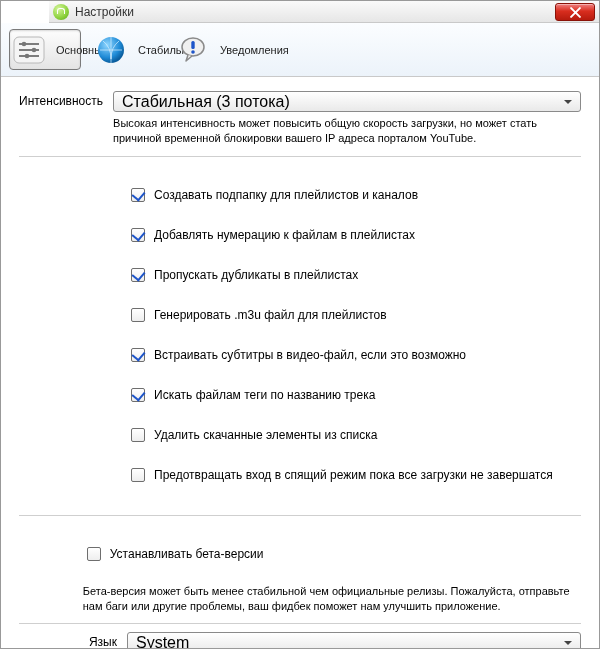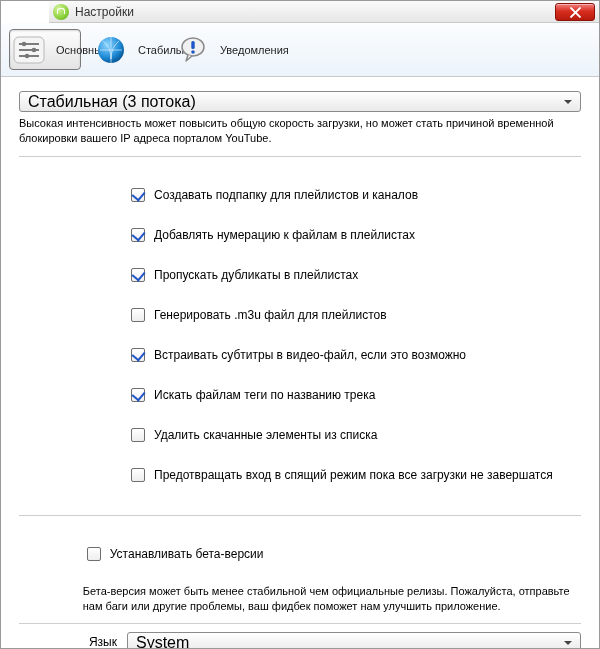--- a/index.html
+++ b/index.html
@@ -224,20 +224,21 @@
     </div>
     <span>Уведомления</span>
   </div>
 </div>
 
 <div class="content">
 
   <div style="height:8px"></div>
 
   <div class="row">
+    <div class="label-col">Интенсивность</div>
     <div class="field-col">
       <div class="sel">
         <span>Стабильная (3 потока)</span>
       </div>
       <div class="hint">Высокая интенсивность может повысить общую скорость загрузки, но может стать причиной временной блокировки вашего IP адреса порталом YouTube.</div>
     </div>
   </div>
 
   <hr class="sep">
 

